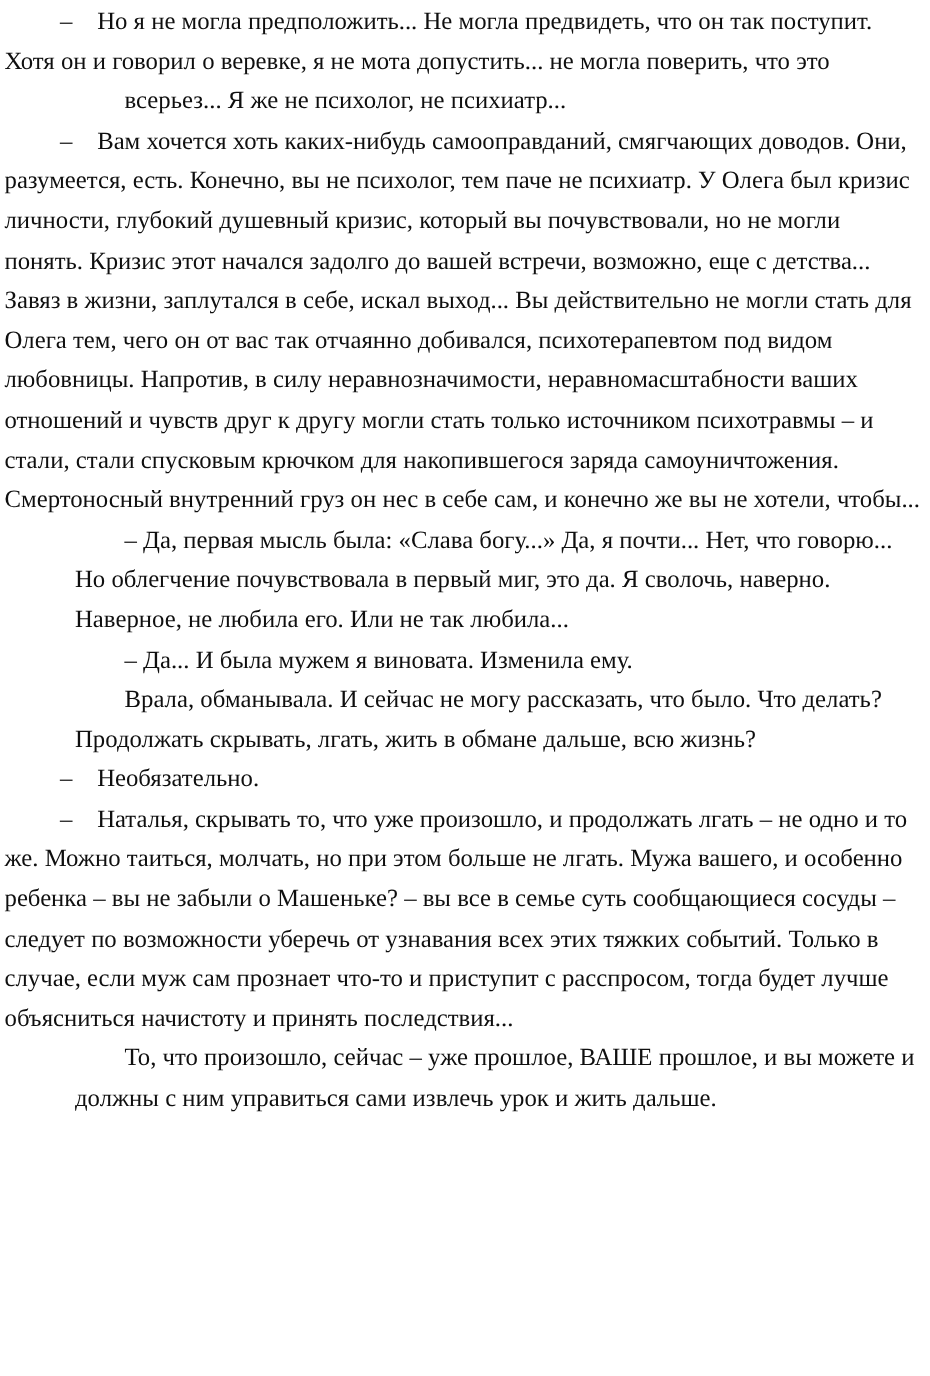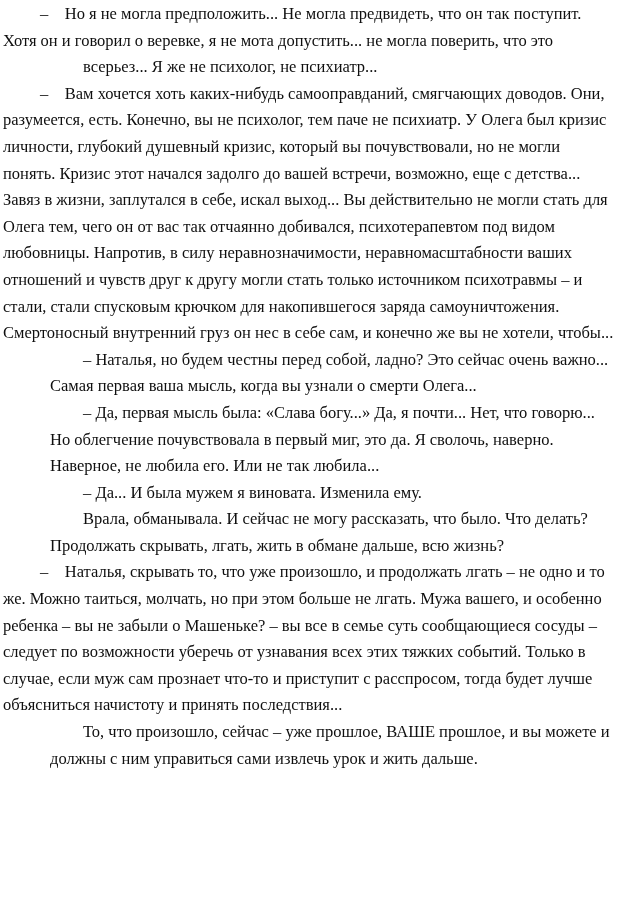--- a/index.html
+++ b/index.html
@@ -41,20 +41,20 @@
   }
 </style>
 </head>
 <body style="background: rgb(255, 255, 255);">
 
 <main class="page">
   <div class="doc-text" style="color: rgb(15, 15, 15);">
       <p class="dash-wide">– Но я не могла предположить... Не могла предвидеть, что он так поступит. Хотя он и говорил о веревке, я не мота допустить... не могла поверить, что это</p>
       <p class="plain">всерьез... Я же не психолог, не психиатр...</p>
       <p class="dash-wide">– Вам хочется хоть каких-нибудь самооправданий, смягчающих доводов. Они, разумеется, есть. Конечно, вы не психолог, тем паче не психиатр. У Олега был кризис личности, глубокий душевный кризис, который вы почувствовали, но не могли понять. Кризис этот начался задолго до вашей встречи, возможно, еще с детства... Завяз в жизни, заплутался в себе, искал выход... Вы действительно не могли стать для Олега тем, чего он от вас так отчаянно добивался, психотерапевтом под видом любовницы. Напротив, в силу неравнозначимости, неравномасштабности ваших отношений и чувств друг к другу могли стать только источником психотравмы – и стали, стали спусковым крючком для накопившегося заряда самоуничтожения. Смертоносный внутренний груз он нес в себе сам, и конечно же вы не хотели, чтобы...</p>
-      <p class="dash">– Наталья, но будем честны перед собой, ладно? Это сейчас очень важно... Самая первая ваша мысль, когда вы узнали о смерти Олега...</p>
       <p class="dash">– Да, первая мысль была: «Слава богу...» Да, я почти... Нет, что говорю... Но облегчение почувствовала в первый миг, это да. Я сволочь, наверно. Наверное, не любила его. Или не так любила...</p>
       <p class="dash">– Да... И была мужем я виновата. Изменила ему.</p>
       <p class="plain">Врала, обманывала. И сейчас не могу рассказать, что было. Что делать? Продолжать скрывать, лгать, жить в обмане дальше, всю жизнь?</p>
+      <p class="dash-wide">– Необязательно.</p>
       <p class="dash-wide">– Наталья, скрывать то, что уже произошло, и продолжать лгать – не одно и то же. Можно таиться, молчать, но при этом больше не лгать. Мужа вашего, и особенно ребенка – вы не забыли о Машеньке? – вы все в семье суть сообщающиеся сосуды – следует по возможности уберечь от узнавания всех этих тяжких событий. Только в случае, если муж сам прознает что-то и приступит с расспросом, тогда будет лучше объясниться начистоту и принять последствия...</p>
       <p class="plain">То, что произошло, сейчас – уже прошлое, ВАШЕ прошлое, и вы можете и должны с ним управиться сами извлечь урок и жить дальше.</p>
     </div>
 </main>
 
 </body></html>

